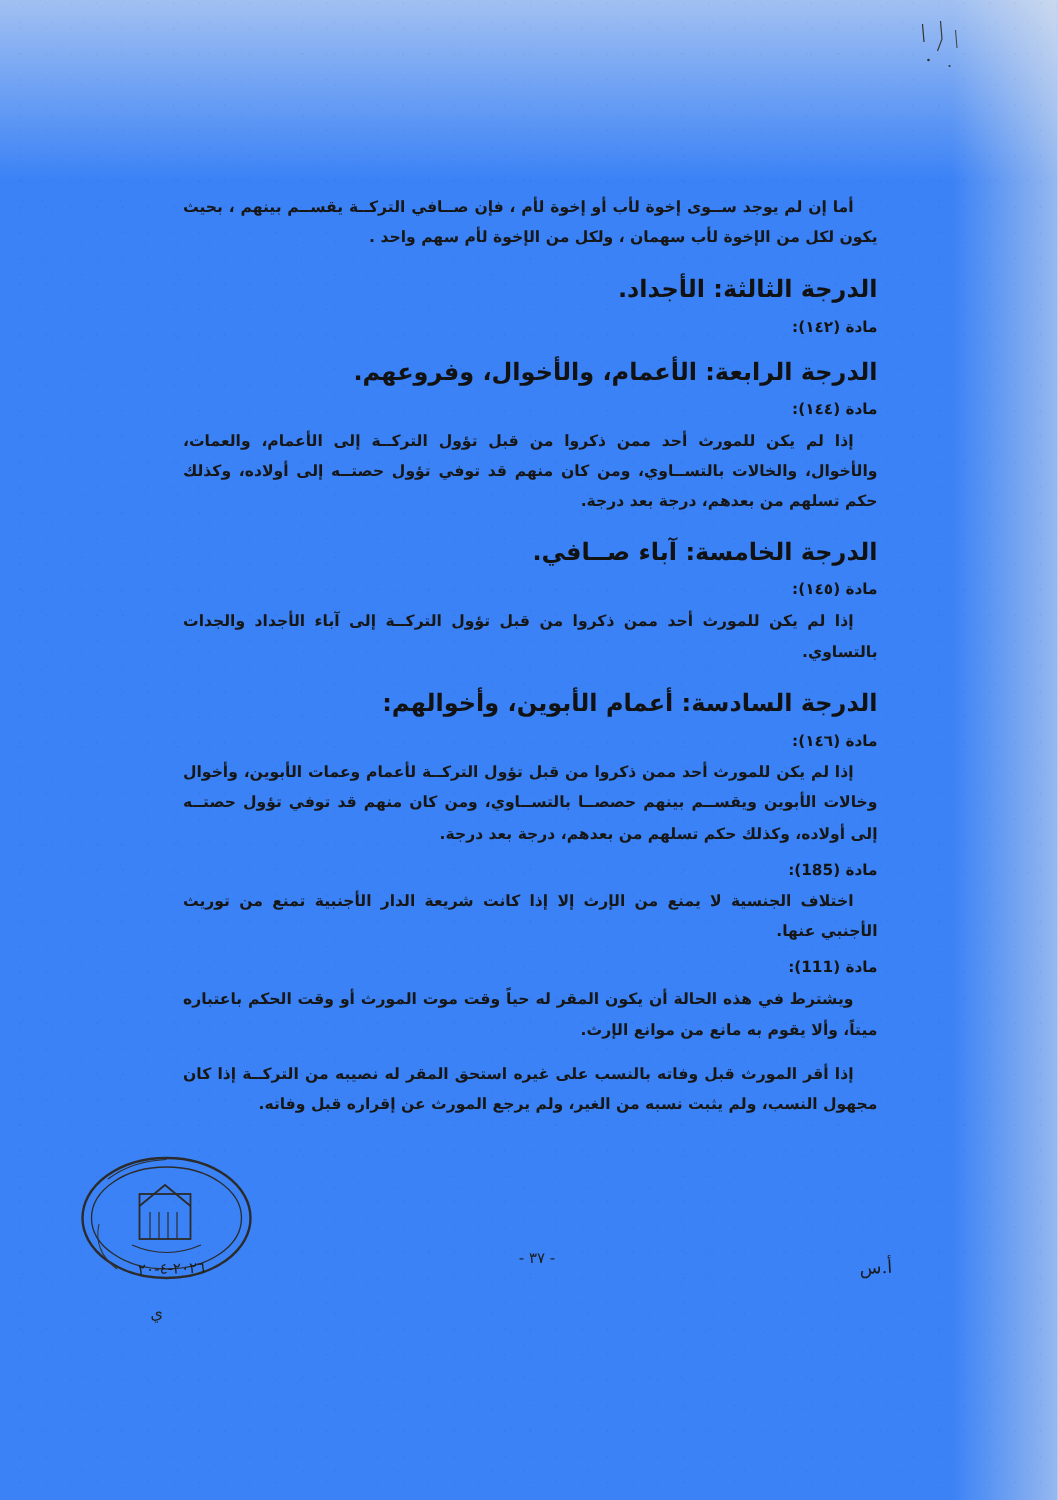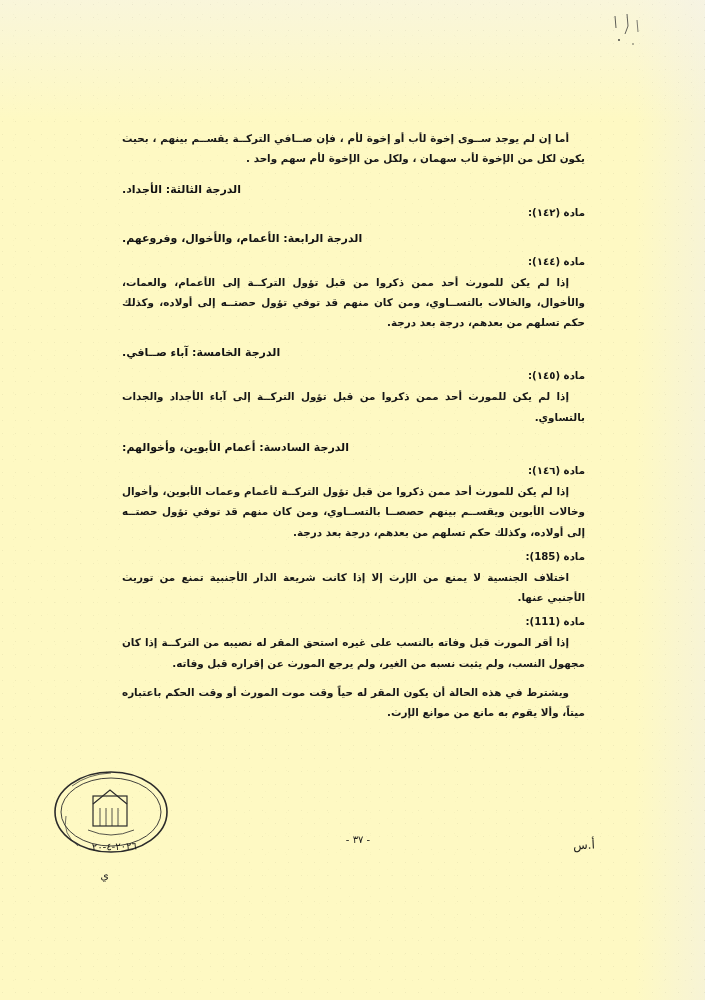--- a/index.html
+++ b/index.html
@@ -10,21 +10,21 @@
   body {
     width: 705px;
     height: 1000px;
     position: relative;
     font-family: "DejaVu Sans", sans-serif;
     overflow: hidden;
   }
   .page {
     position: absolute;
     inset: 0;
-    background: #fef9c3;
+    background: #3b82f6;
   }
   
   .scan-tint {
     position: absolute;
     inset: 0;
     background:
       linear-gradient(to bottom, rgba(245,243,238,0.55), rgba(255,255,255,0) 12%),
       linear-gradient(to left, rgba(240,238,232,0.5), rgba(255,255,255,0) 10%);
     pointer-events: none;
   }
@@ -44,23 +44,23 @@
     text-align: justify;
     text-justify: inter-word;
     letter-spacing: 0.2px;
     font-weight: 600;
     color: #171717;
   }
   .para.indent {
     text-indent: 16px;
   }
   .heading {
-    font-size: 11px;
+    font-size: 16px;
     font-weight: 700;
-    text-align: left;
+    text-align: right;
     margin: 14px 0 11px 0;
     letter-spacing: 0.2px;
     color: #121212;
   }
   .article-no {
     font-size: 10.2px;
     font-weight: 700;
     text-align: right;
     margin: 2px 0 5px 0;
     color: #141414;
@@ -180,22 +180,22 @@
       <p class="para indent">إذا لم يكن للمورث أحد ممن ذكروا من قبل تؤول التركــة لأعمام وعمات الأبوين، وأخوال وخالات الأبوين ويقســم بينهم حصصــا بالتســاوي، ومن كان منهم قد توفي تؤول حصتــه إلى أولاده، وكذلك حكم تسلهم من بعدهم، درجة بعد درجة.</p>
     </div>
 
     <div class="block">
       <div class="article-no">مادة (185):</div>
       <p class="para indent">اختلاف الجنسية لا يمنع من الإرث إلا إذا كانت شريعة الدار الأجنبية تمنع من توريث الأجنبي عنها.</p>
     </div>
 
     <div class="block">
       <div class="article-no">مادة (111):</div>
+      <p class="para indent">ويشترط في هذه الحالة أن يكون المقر له حياً وقت موت المورث أو وقت الحكم باعتباره ميتاً، وألا يقوم به مانع من موانع الإرث.</p>
       <p class="para indent">إذا أقر المورث قبل وفاته بالنسب على غيره استحق المقر له نصيبه من التركــة إذا كان مجهول النسب، ولم يثبت نسبه من الغير، ولم يرجع المورث عن إقراره قبل وفاته.</p>
-      <p class="para indent">ويشترط في هذه الحالة أن يكون المقر له حياً وقت موت المورث أو وقت الحكم باعتباره ميتاً، وألا يقوم به مانع من موانع الإرث.</p>
     </div>
 
   </div>
 
   <div class="seal">
     <svg width="126" height="96" viewBox="0 0 126 96">
       <ellipse cx="63" cy="48" rx="56" ry="40" fill="none" stroke="#2b2b2b" stroke-width="1.6"></ellipse>
       <ellipse cx="63" cy="48" rx="50" ry="34" fill="none" stroke="#2b2b2b" stroke-width="0.9"></ellipse>
       <rect x="45" y="32" width="34" height="30" fill="none" stroke="#2b2b2b" stroke-width="1.2"></rect>
       <path d="M45 40 L62 26 L79 40" fill="none" stroke="#2b2b2b" stroke-width="1.2"></path>

